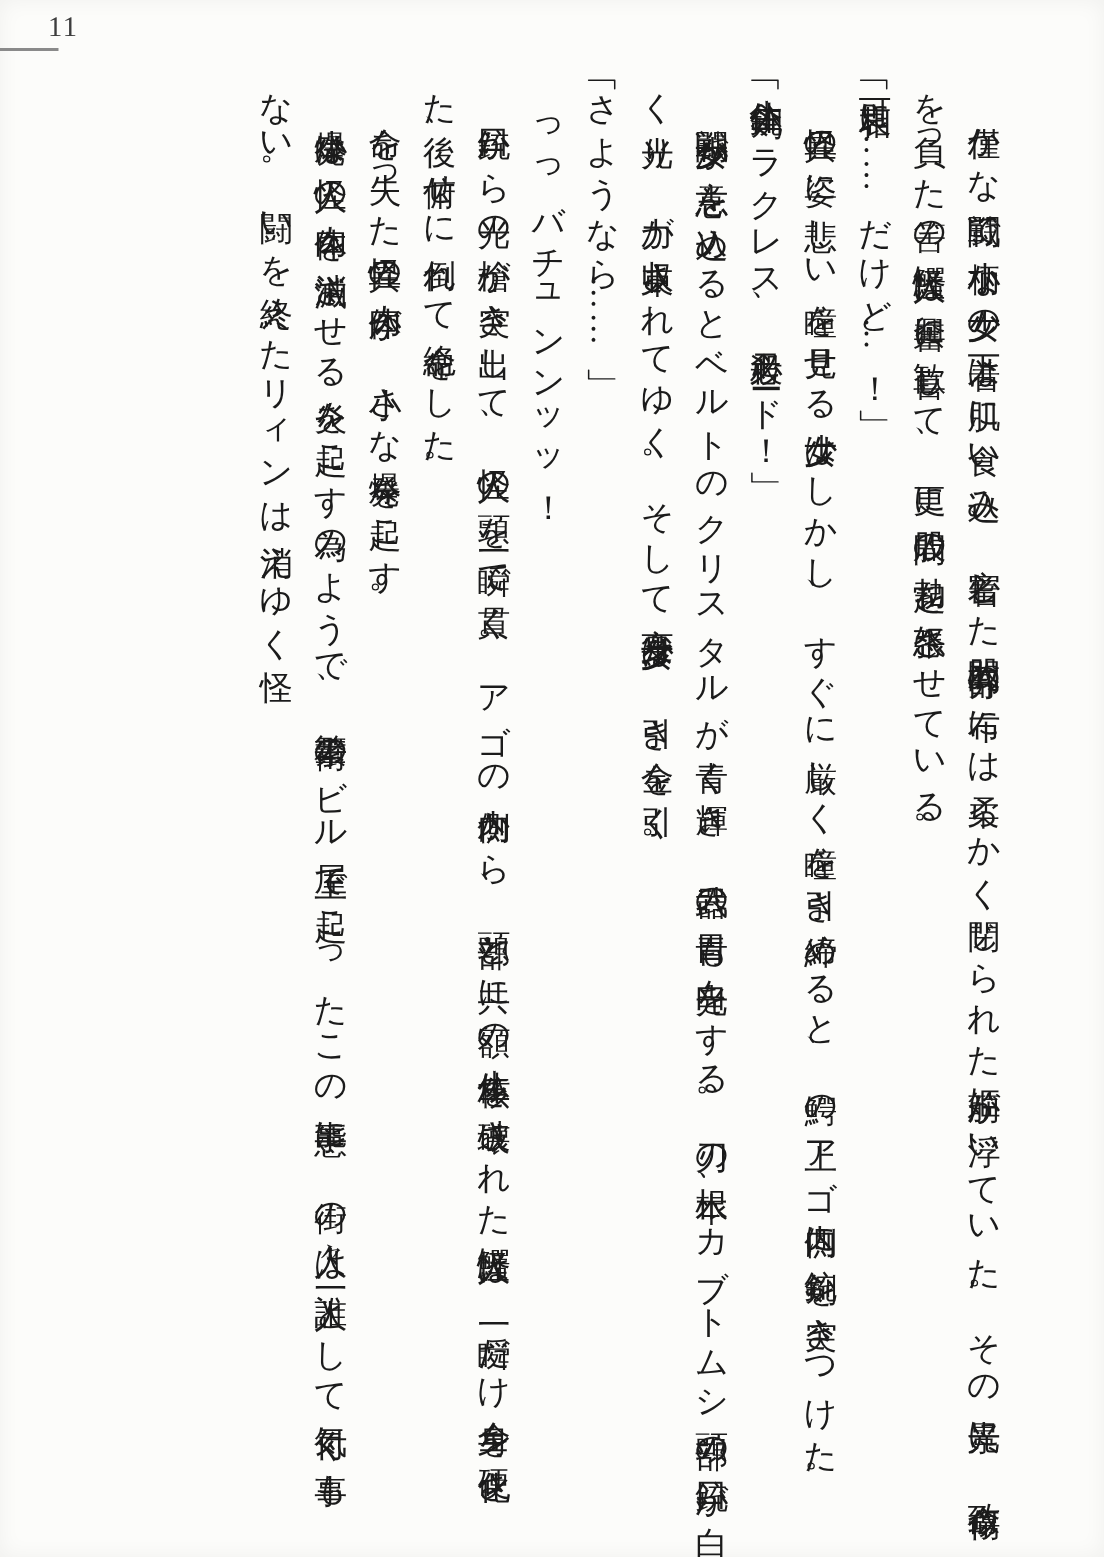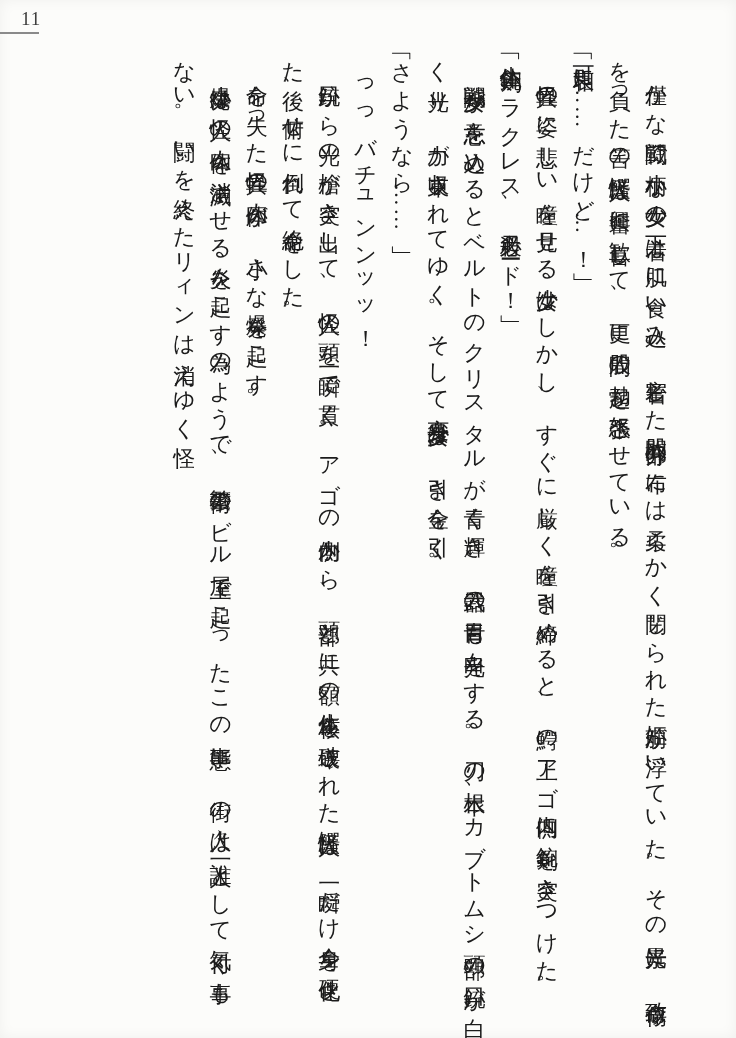--- a/index.html
+++ b/index.html
@@ -16,21 +16,21 @@
   }
   .page {
     position: absolute;
     inset: 0;
     background: #fcfcfa;
     box-shadow: inset 0 0 14px rgba(0,0,0,0.05);
   }
   .page-number {
     position: absolute;
     top: 8px;
-    left: 21px;
+    left: 32px;
     font-size: 19px;
     letter-spacing: 1px;
     color: #3d3d3d;
     line-height: 1.2;
   }
   .page-number-rule {
     position: absolute;
     top: 32px;
     left: 0;
     width: 39px;

